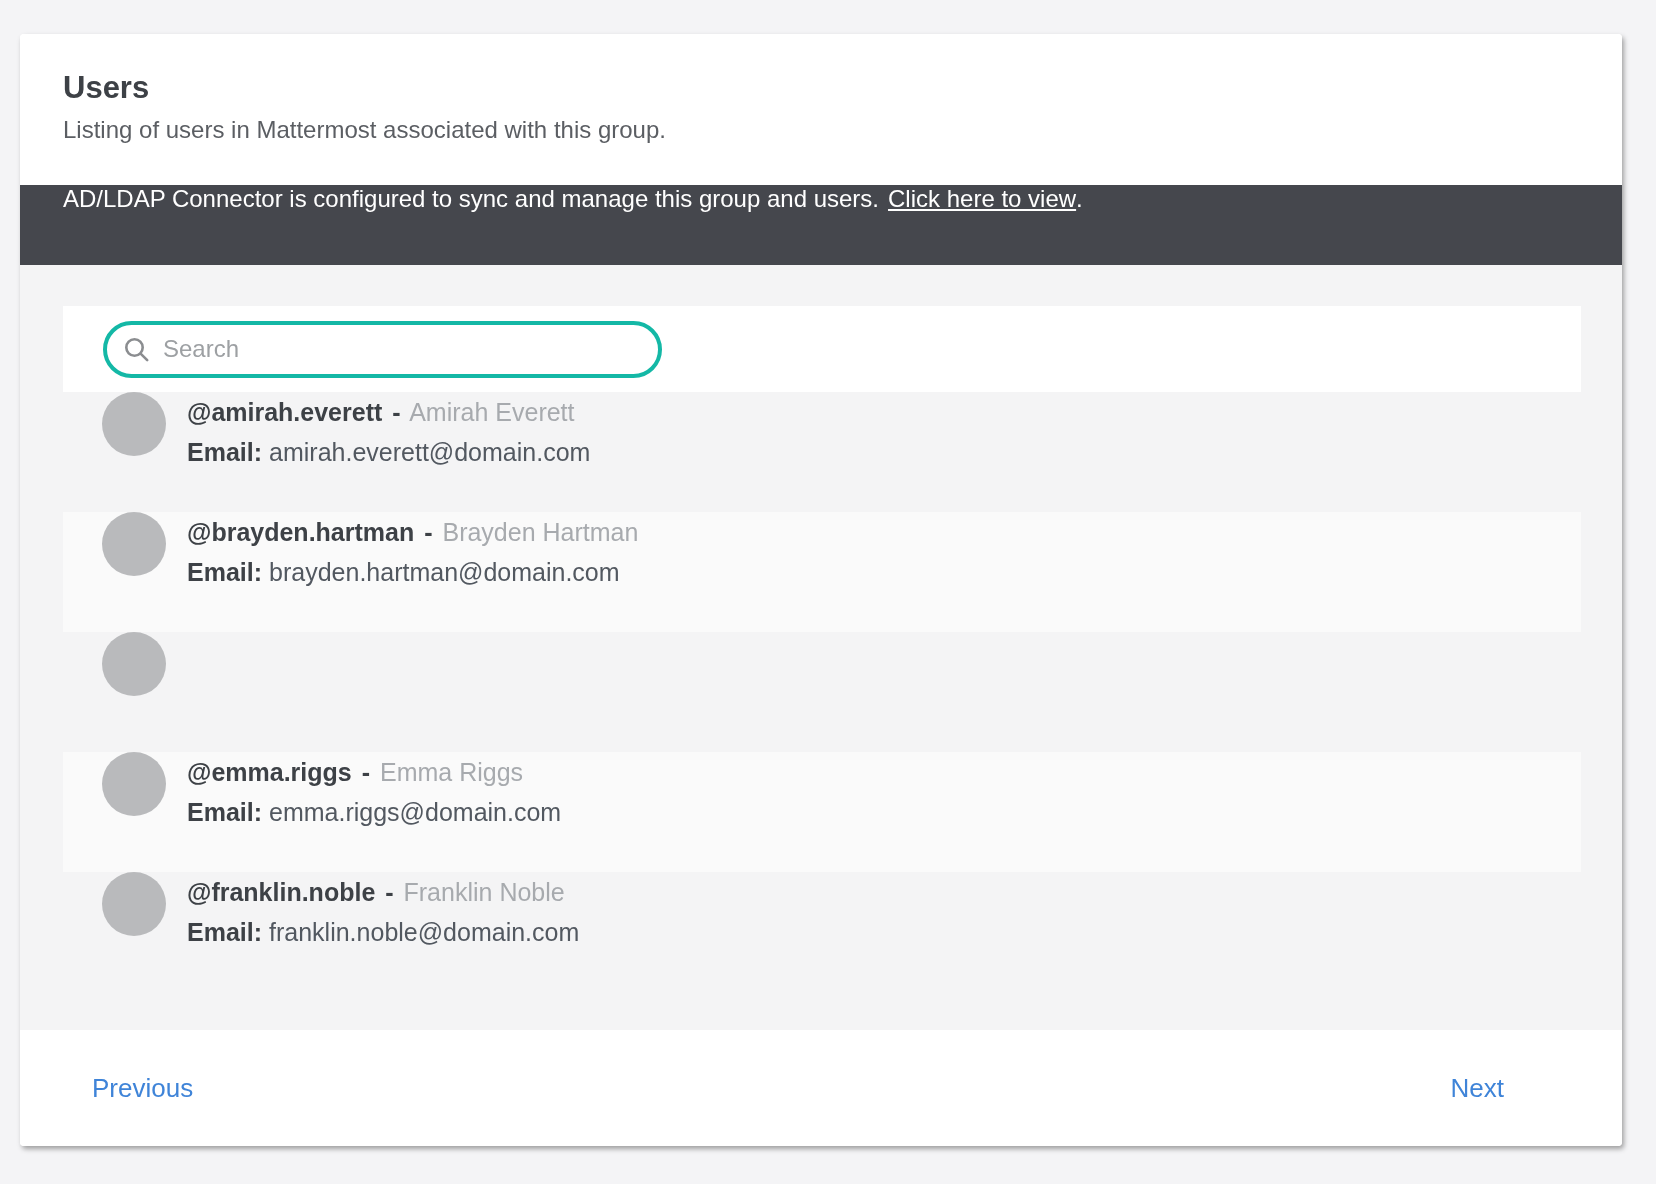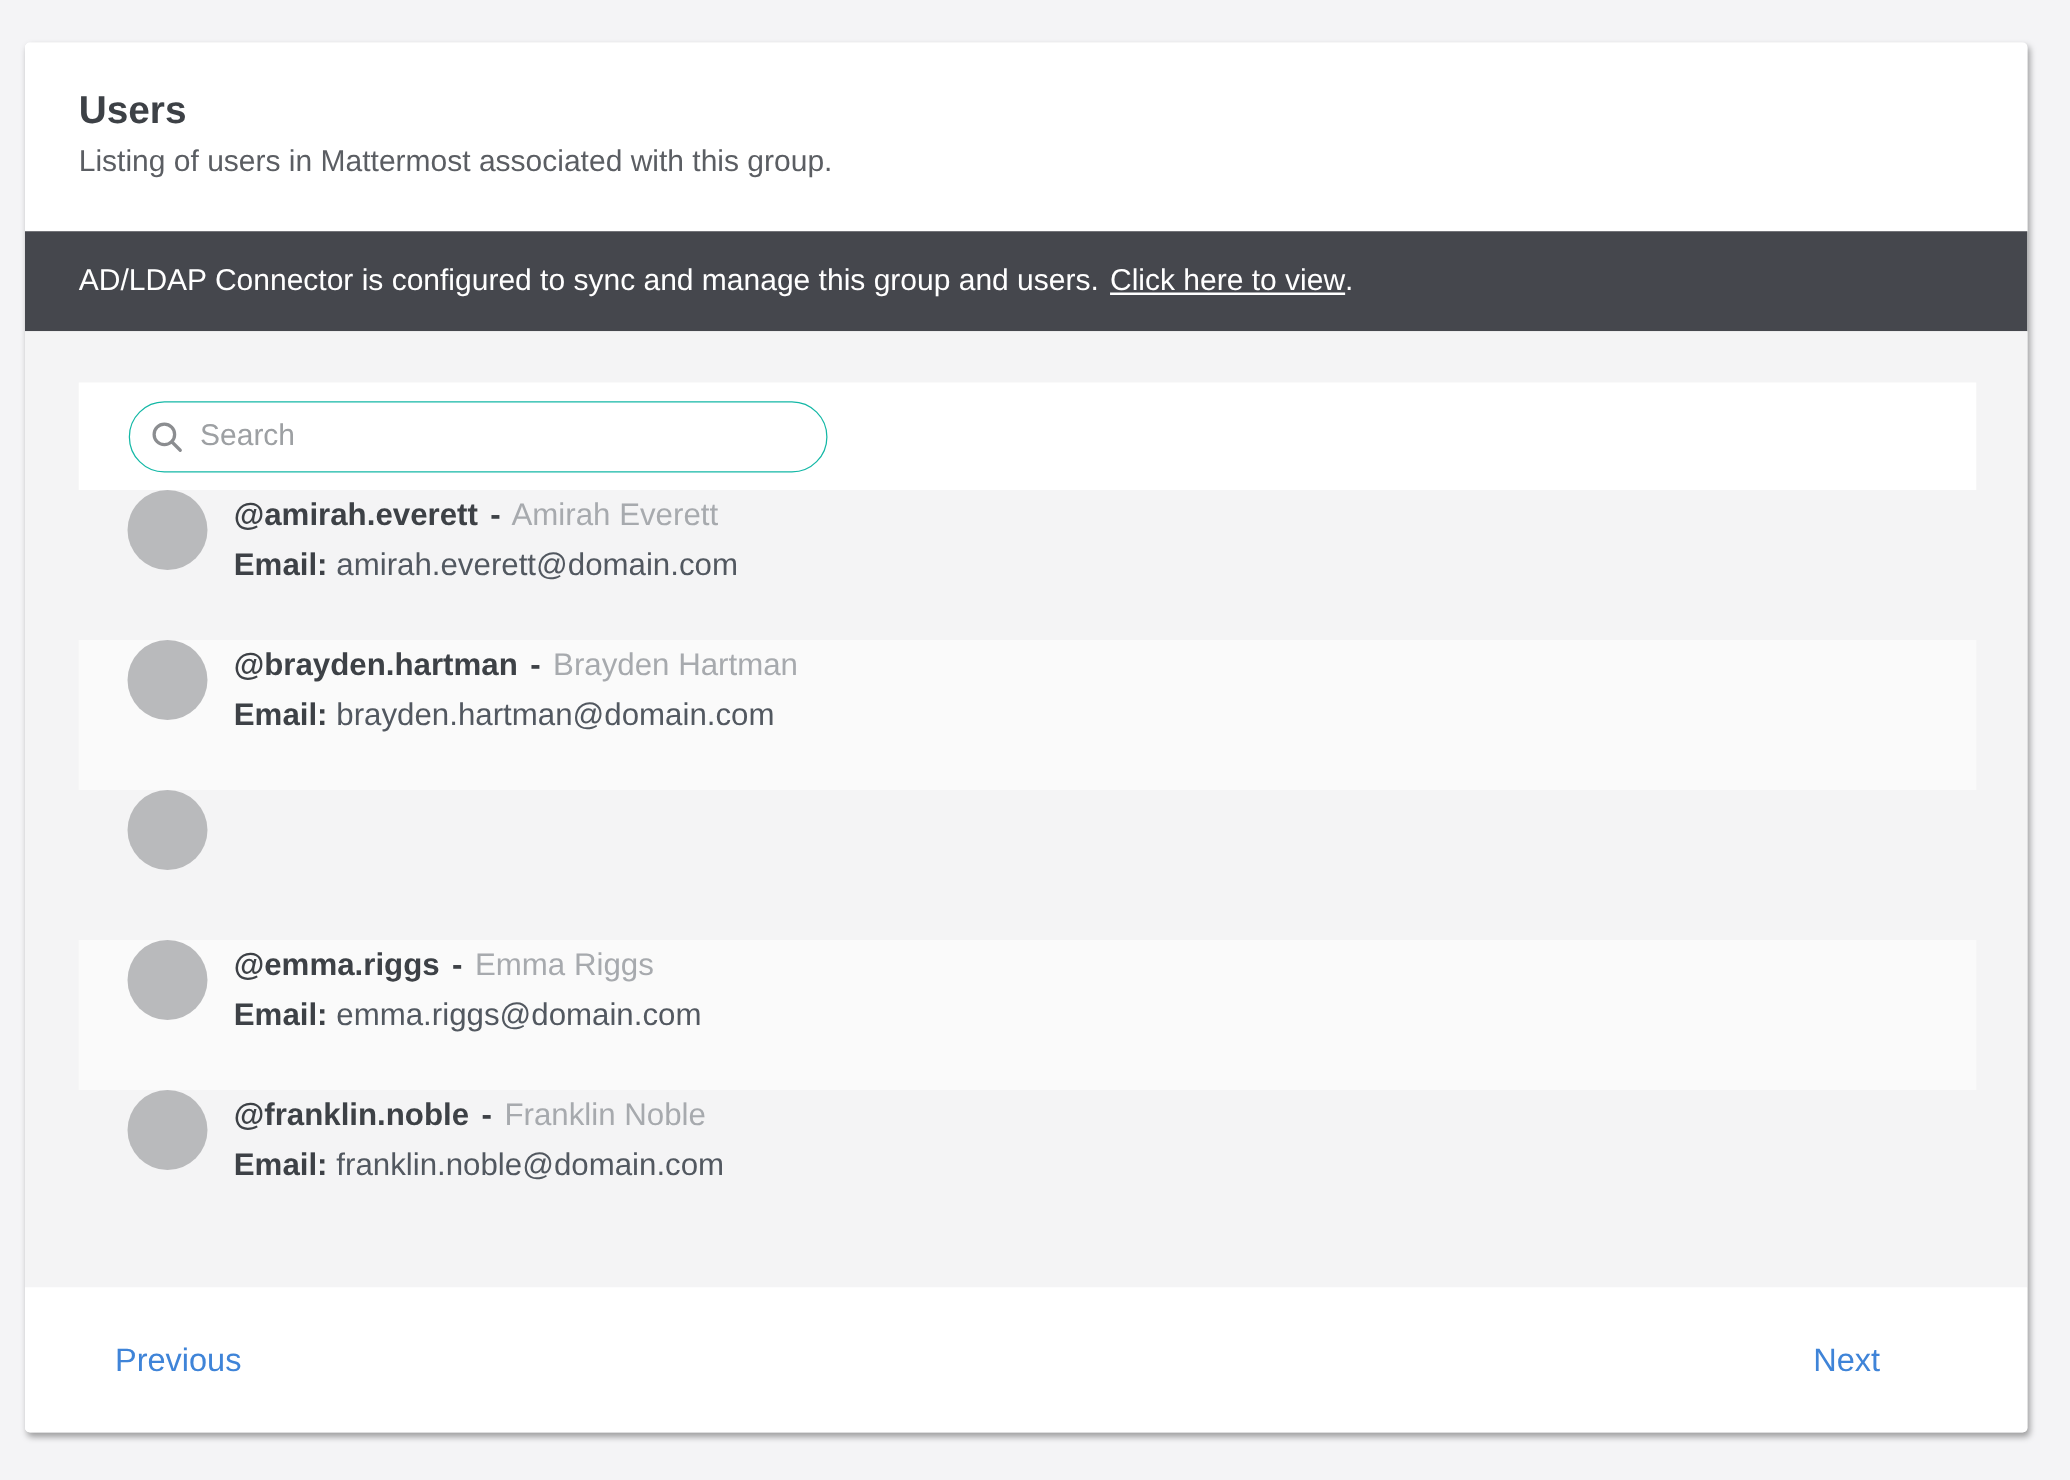--- a/index.html
+++ b/index.html
@@ -18,37 +18,37 @@
     display:flex; flex-direction:column; overflow:hidden;
     box-sizing:border-box;
   }
   .card-header { height:151px; box-sizing:border-box; padding:36px 43px 0 43px; background:#fff; flex:none; }
   .page-title { margin:0 0 10px 0; font-size:31px; font-weight:700; color:#3d4146; }
   .page-subtitle { font-size:24px; color:#5b5e63; }
 
   .banner {
     height:80px; flex:none;
     background:#45474d; color:#ffffff;
-    display:flex; align-items:center;
+    display:flex; align-items:flex-start;
     padding:0 43px; font-size:24px;
     white-space:pre-wrap;
   }
   .banner-msg { margin-right:9px; }
   .banner-link { color:#ffffff; text-decoration:underline; cursor:pointer; }
 
   .section { flex:1; background:#f4f4f5; padding:41px 41px 0 43px; box-sizing:border-box; }
 
   .search-band {
     background:#ffffff; height:86px;
     display:flex; align-items:center;
     padding-left:40px; box-sizing:border-box;
   }
   .search-pill {
     width:559px; height:57px; box-sizing:border-box;
-    border:1px solid #14b8a6; border-radius:30px;
+    border:4px solid #14b8a6; border-radius:30px;
     background:#fff; display:flex; align-items:center;
     padding-left:16px; gap:13px;
   }
   .search-pill svg { flex:none; display:block; }
   .search-pill input {
     border:none; outline:none; flex:1; min-width:0;
     font-size:24px; font-family:inherit; color:#555;
     background:transparent; padding:0 14px 0 0;
   }
   .search-pill input::placeholder { color:#9da0a3; }

